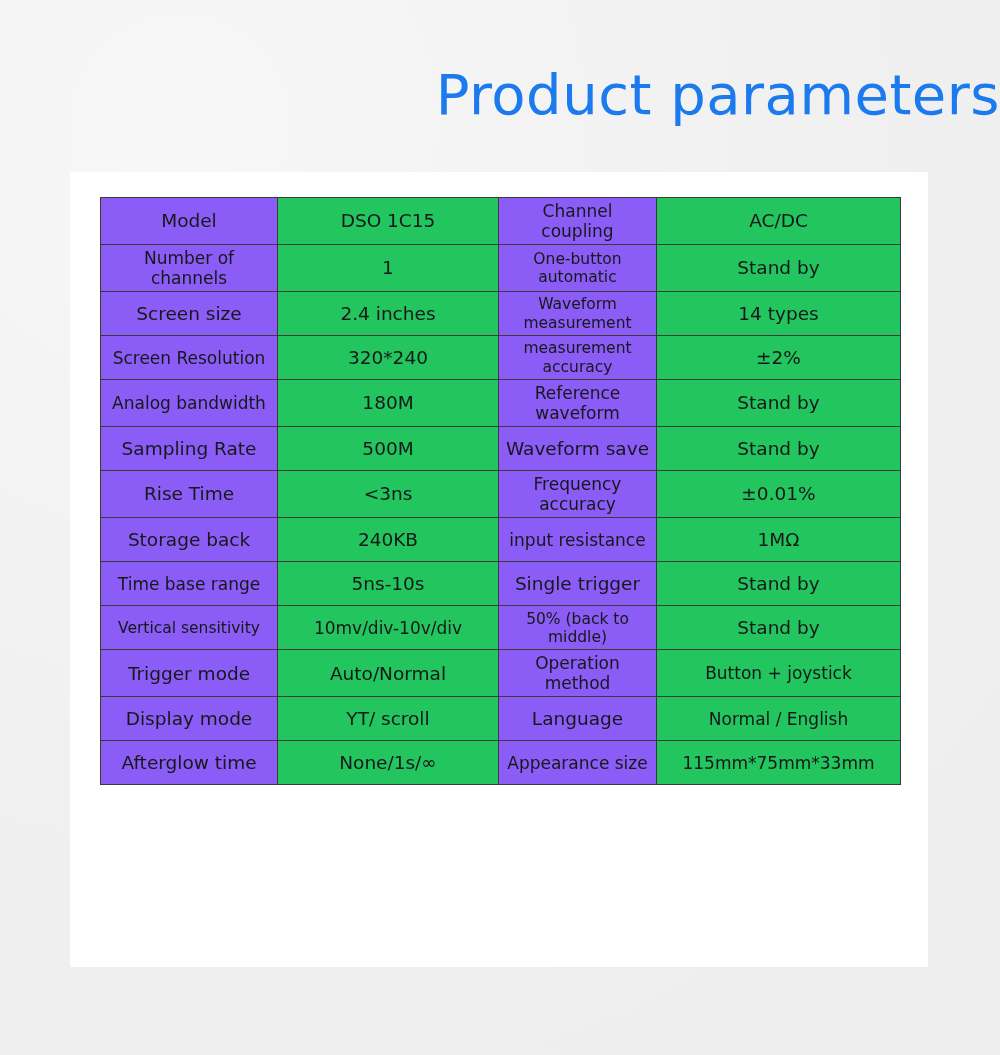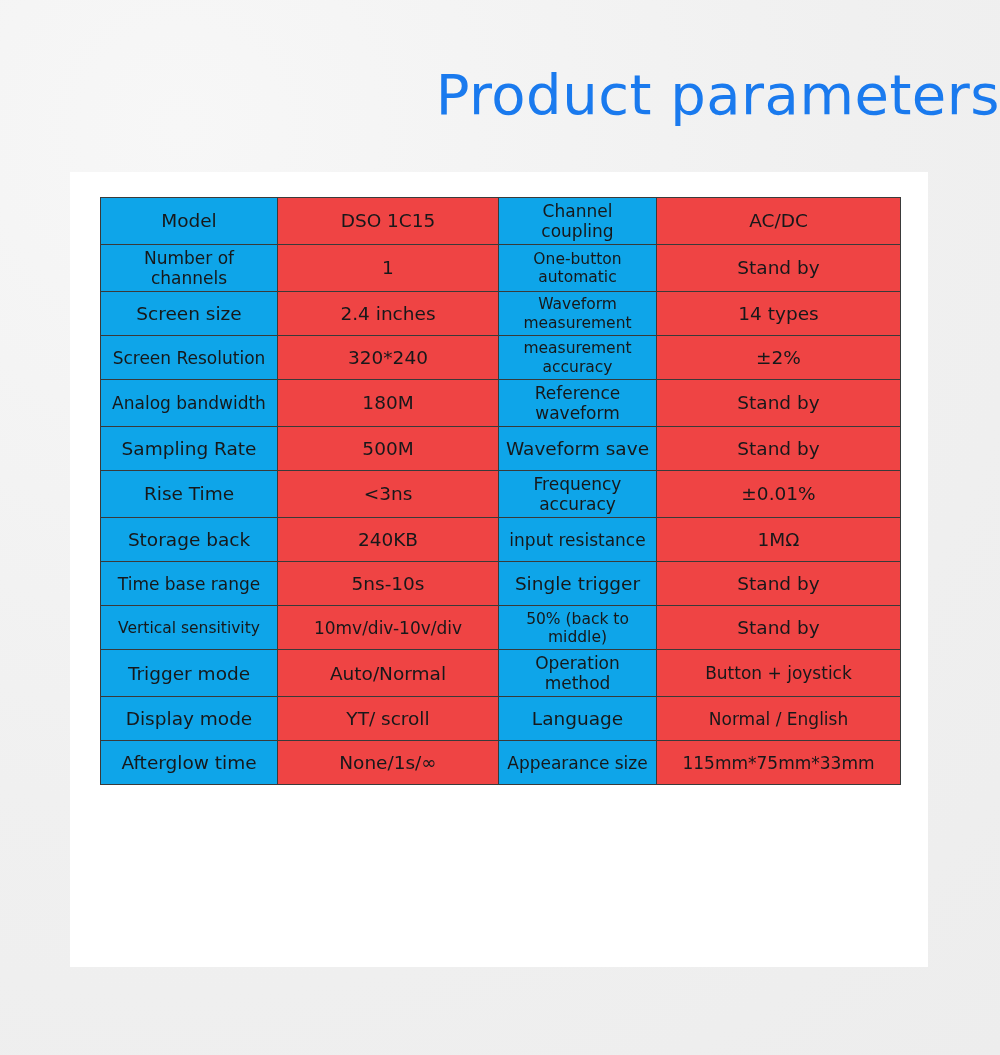--- a/index.html
+++ b/index.html
@@ -65,24 +65,24 @@
     height: 44px;
     box-sizing: border-box;
   }
   
   col.c1 { width: 177px; }
   col.c2 { width: 221px; }
   col.c3 { width: 158px; }
   col.c4 { width: 244px; }
 
   td.label {
-    background: #0ea5e9;
+    background: #8b5cf6;
   }
   td.value {
-    background: #ef4444;
+    background: #22c55e;
   }
   
   td .t {
     display: block;
   }
   td.sz-lg .t { font-size: 18.5px; }
   td.sz-md .t { font-size: 17px; }
   td.sz-sm .t { font-size: 15.5px; }
   td.sz-xs .t { font-size: 14.5px; }
   td .t2 {

